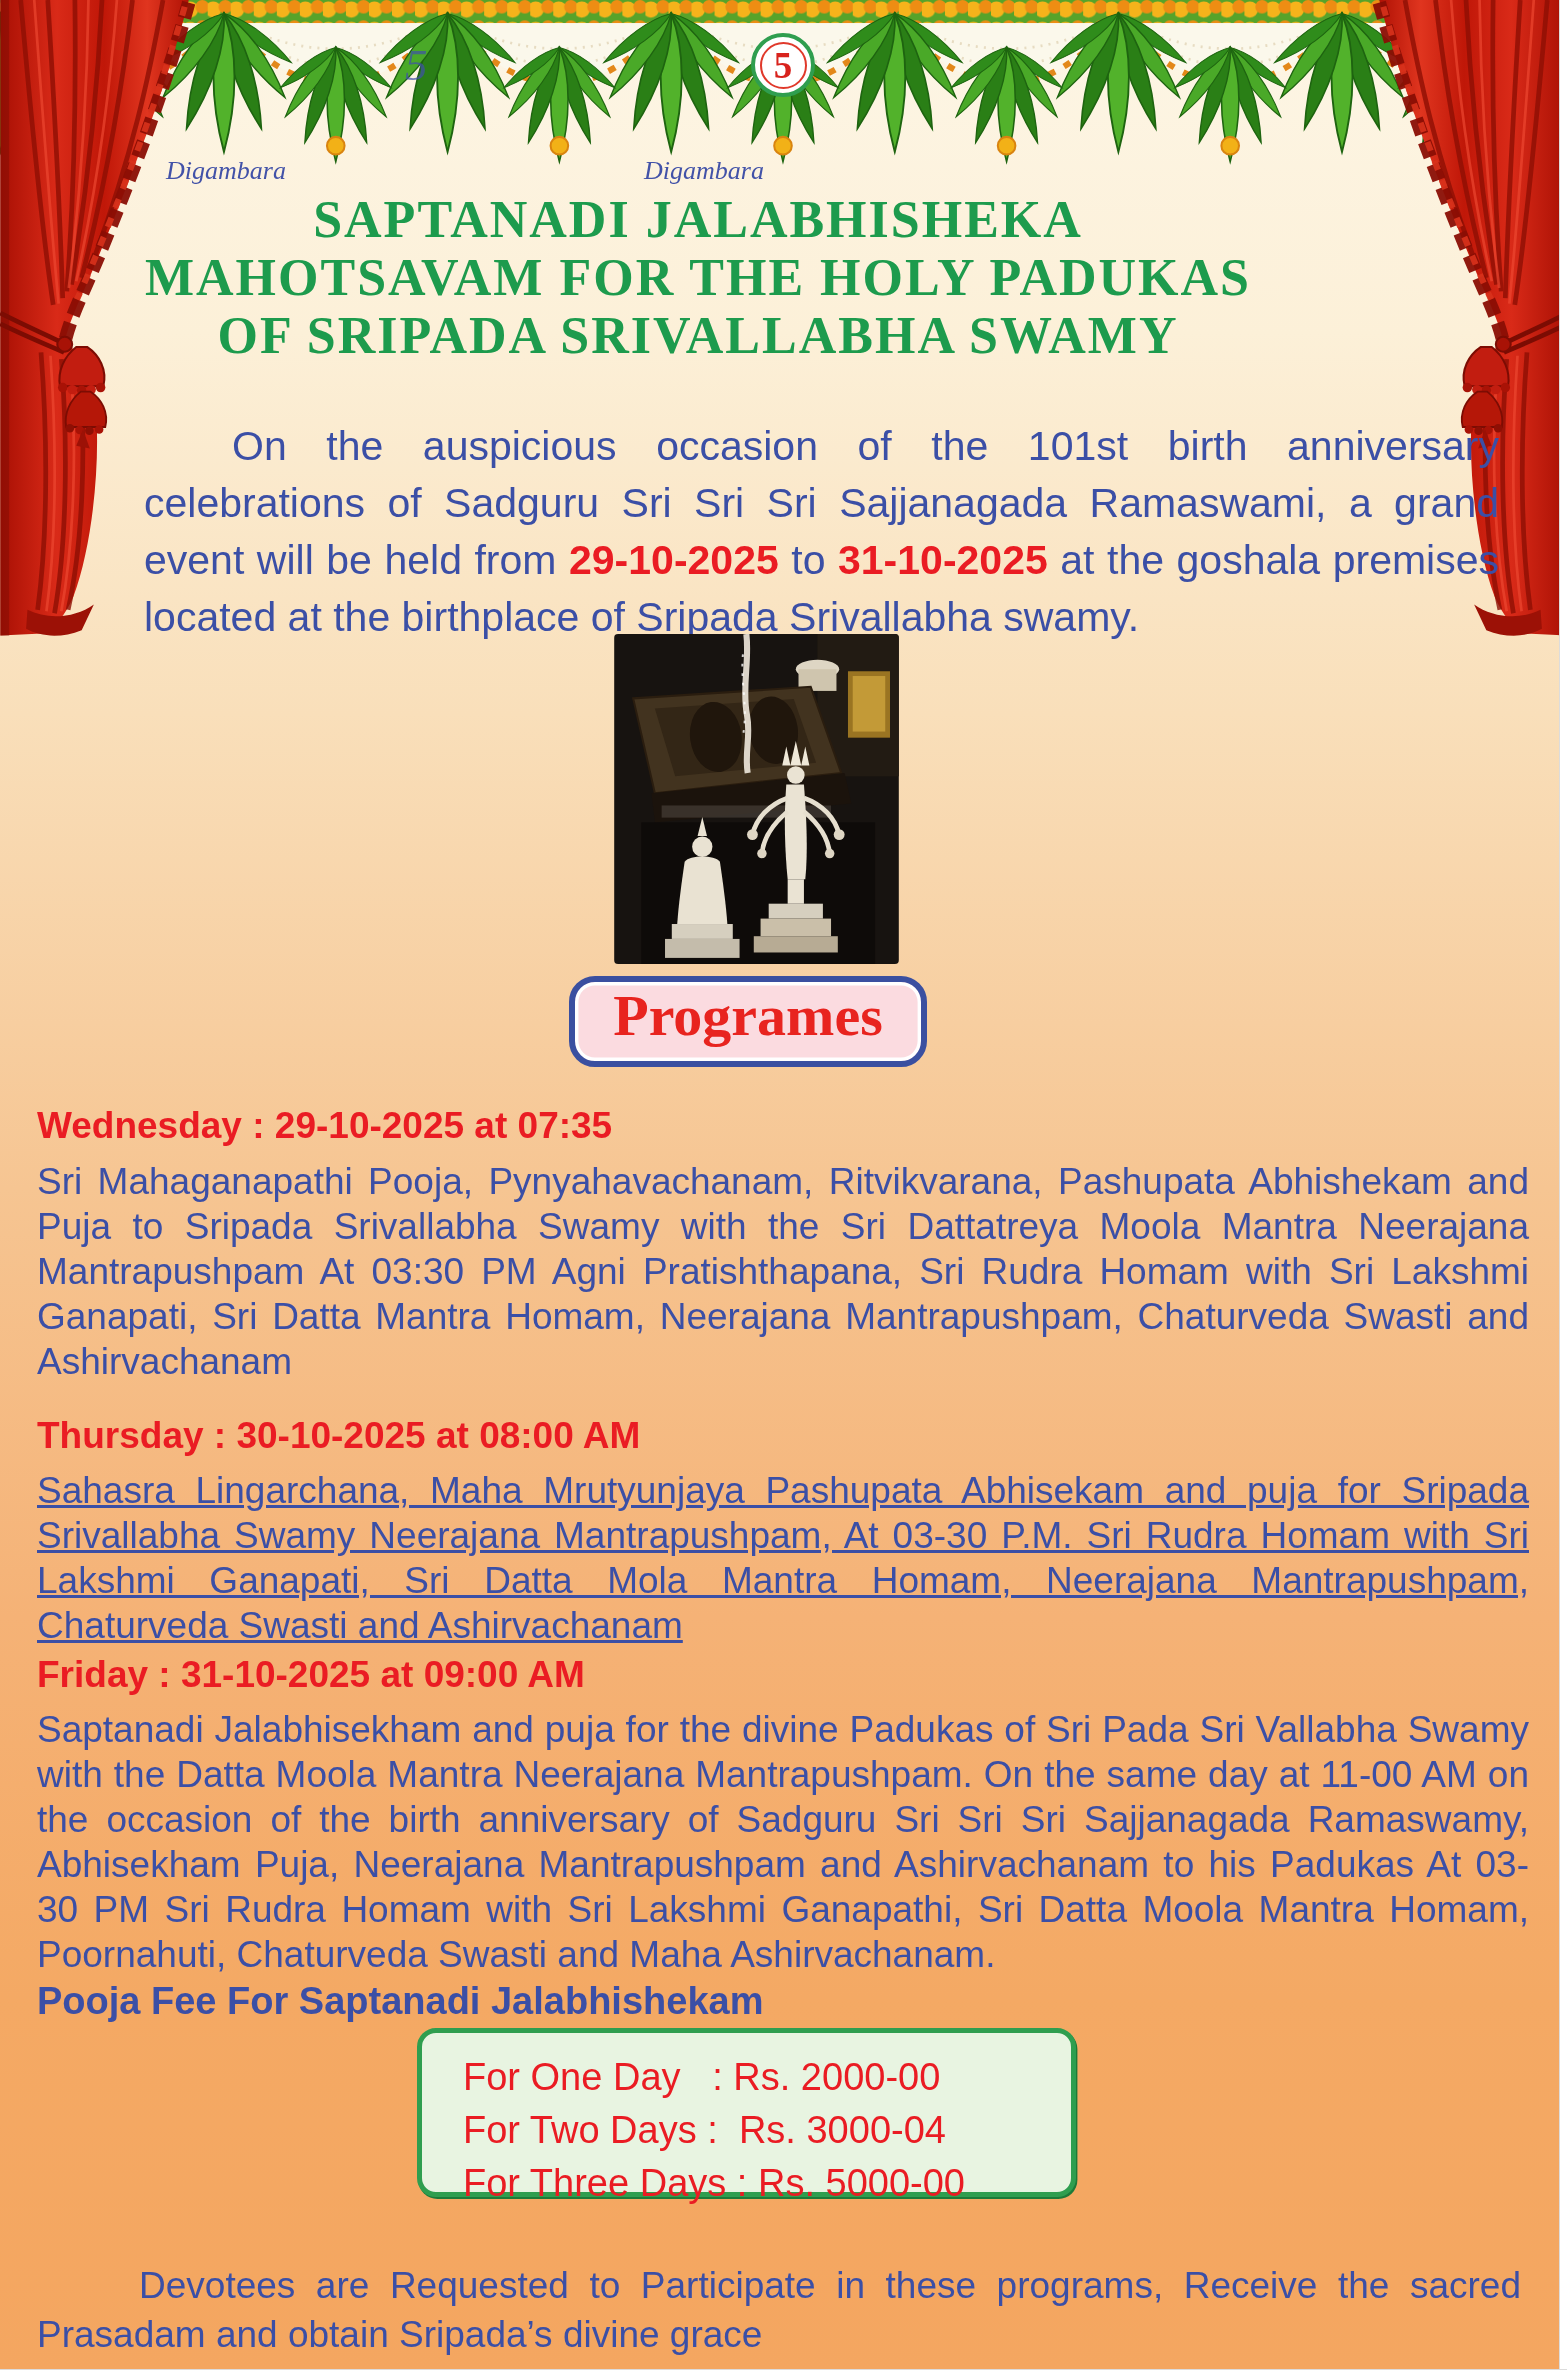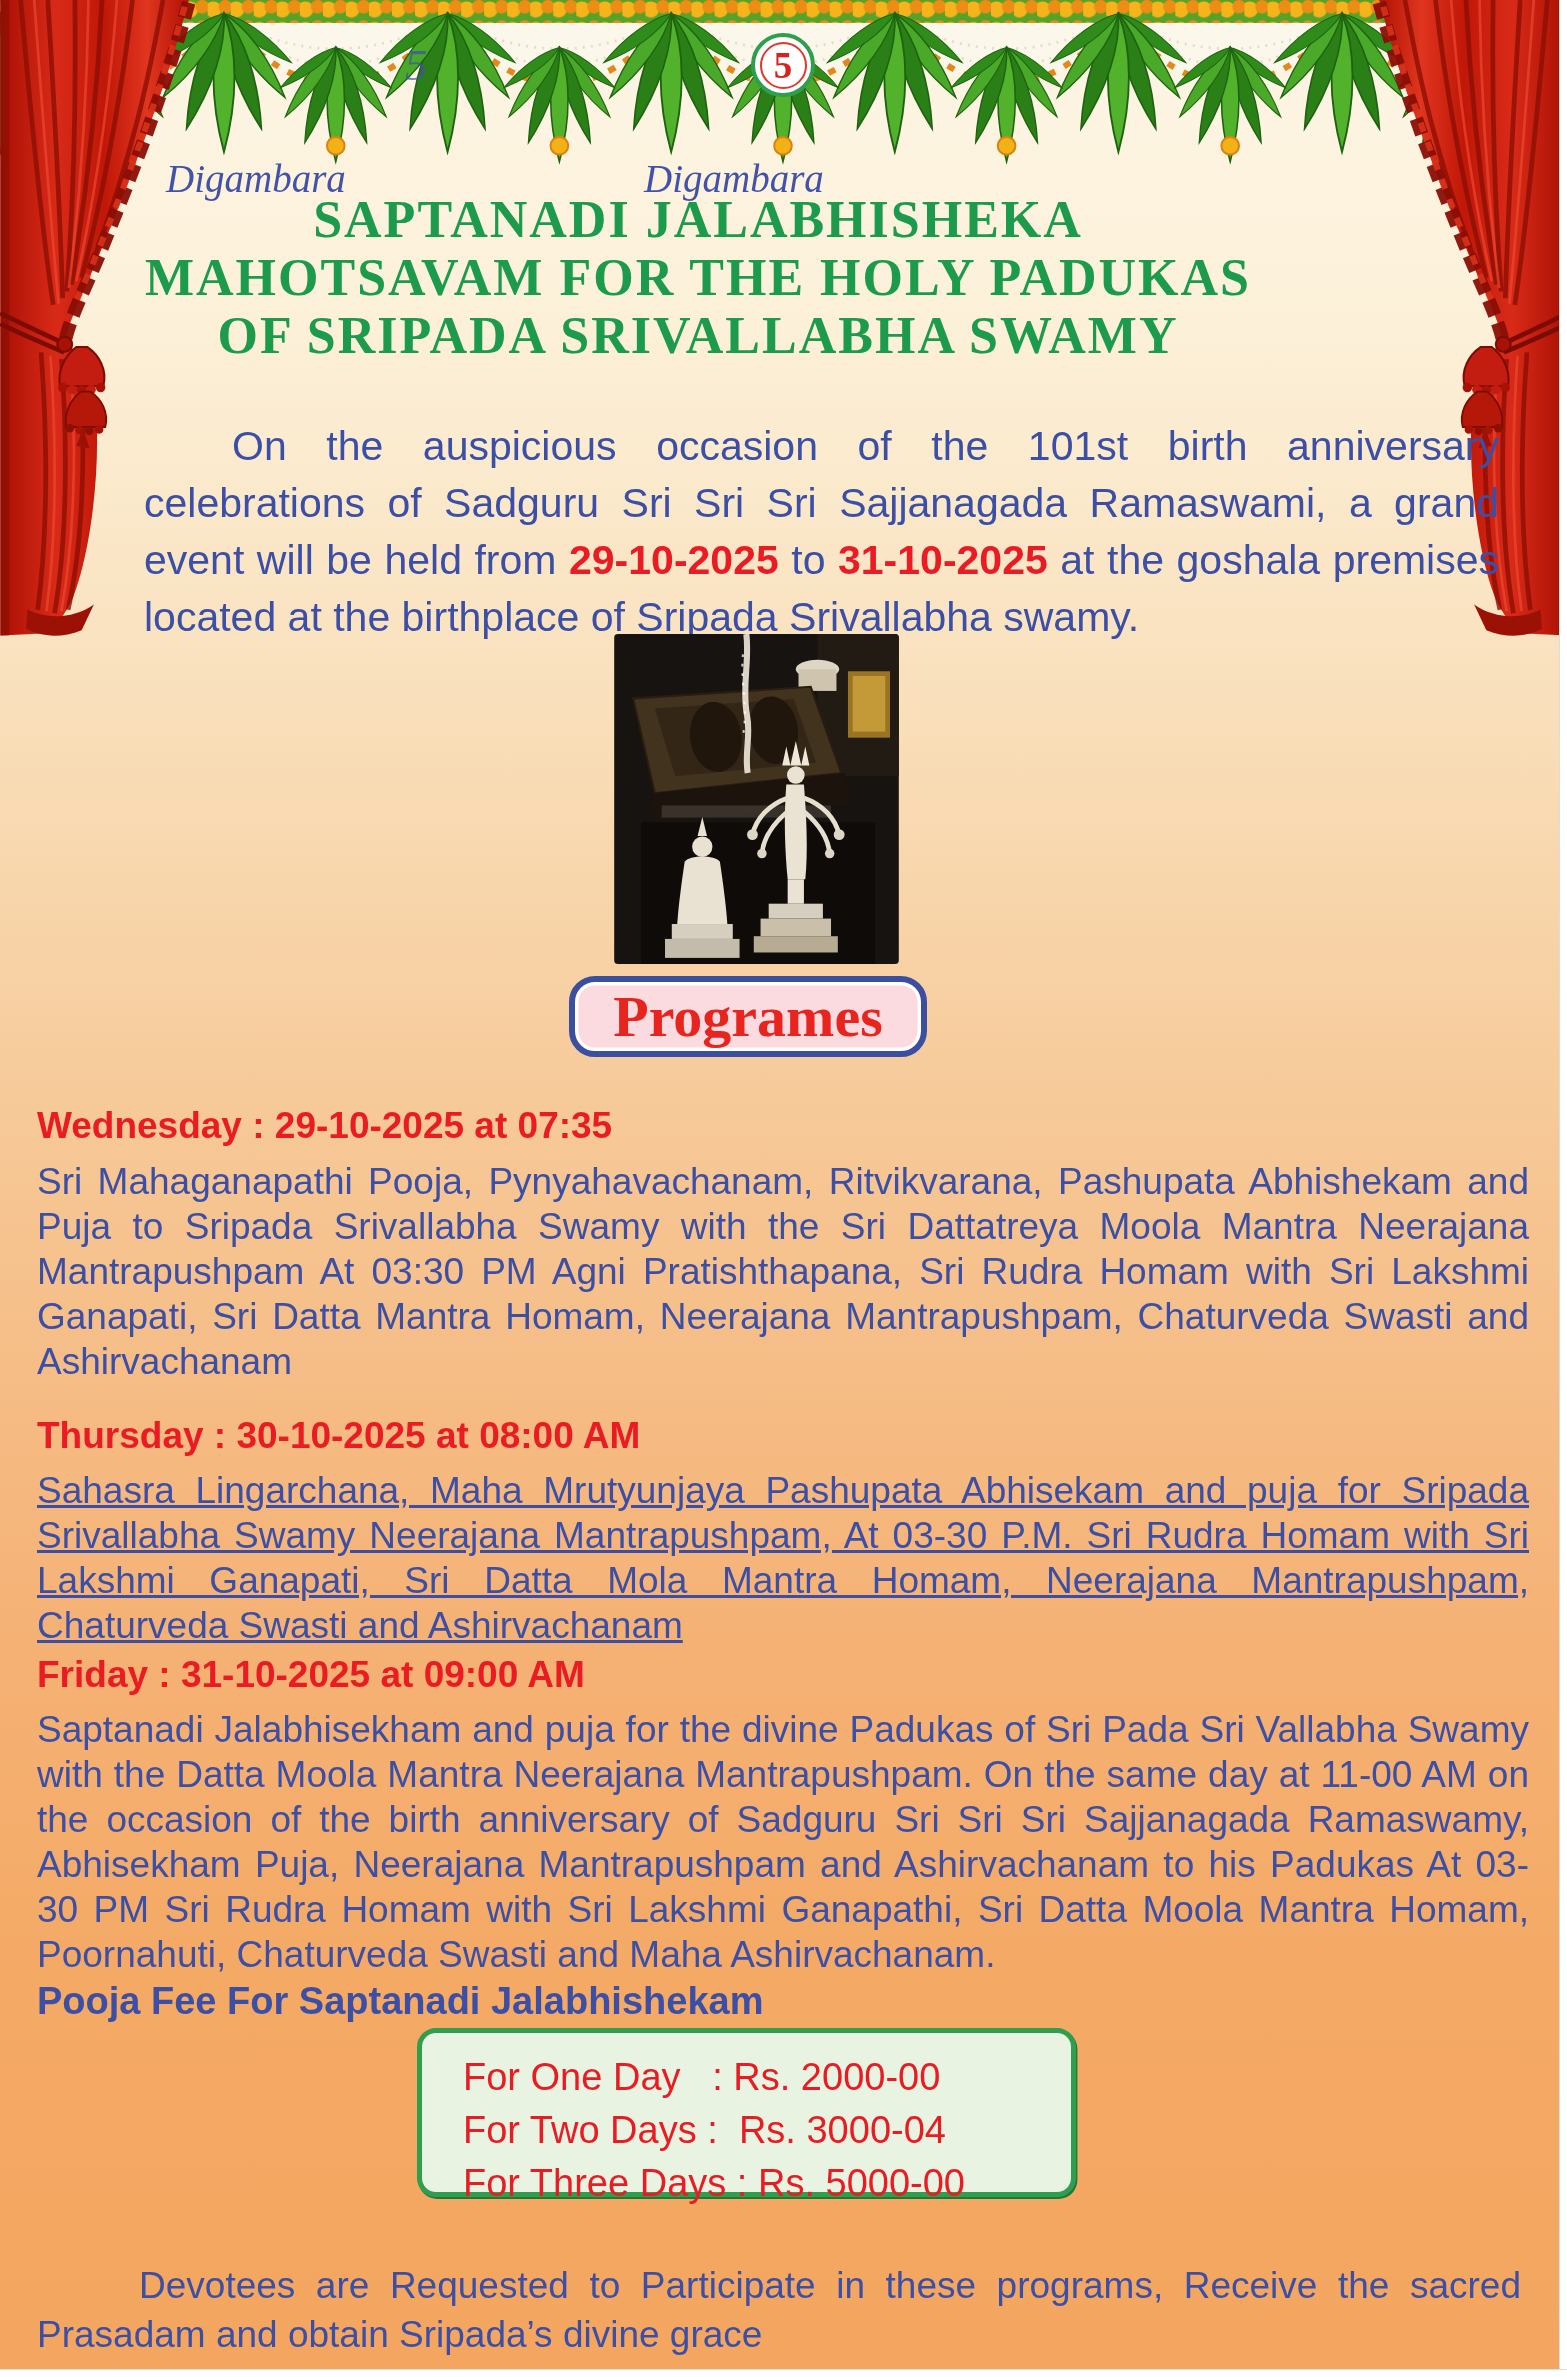--- a/index.html
+++ b/index.html
@@ -16,38 +16,38 @@
   }
   .badge-inner{
     width:47px;height:47px;border-radius:50%;border:2.7px solid #e0392b;box-sizing:border-box;
     display:flex;align-items:center;justify-content:center;
     font-family:"Liberation Serif", serif;font-weight:bold;font-size:37px;color:#d8231d;
   }
   .faint-num{
     position:absolute;left:405px;top:39px;font-family:"Liberation Serif", serif;
     font-style:italic;font-size:45px;color:#3f51a8;opacity:.7;
   }
-  .mantra{position:absolute;top:156px;font-family:"Liberation Serif", serif;font-style:italic;font-size:39px;color:#4252a8;}
+  .mantra{position:absolute;top:156px;font-family:"Liberation Serif", serif;font-style:italic;font-size:26px;color:#4252a8;}
   .mantra.m1{left:166px;} .mantra.m2{left:644px;} .mantra.m3{left:939px;}
   .title{
     position:absolute;left:0;top:191px;width:1396px;text-align:center;
     font-family:"Liberation Serif", serif;font-weight:bold;font-size:52px;line-height:58px;
     letter-spacing:2px;color:#1d9b4d;
   }
   .intro{
     position:absolute;left:144px;top:377px;width:1355px;
     font-size:41px;line-height:57px;color:#3b4fa6;text-align:justify;text-indent:88px;
   }
   .intro .date{color:#ea1c23;font-weight:bold;}
   .photo{position:absolute;left:614px;top:634px;width:285px;height:330px;border-radius:4.1px;overflow:hidden;}
   .programes{
-    position:absolute;left:569px;top:976px;width:358px;height:81px;border-radius:26px;
+    position:absolute;left:569px;top:976px;width:358px;height:91px;border-radius:26px;
     background:#fbdbe0;border:6.1px solid #3a4fa0;box-sizing:border-box;
     box-shadow:inset 0 0 0 3.4px #ffffff;
-    display:flex;align-items:center;justify-content:center;
+    display:flex;align-items:flex-start;justify-content:center;
     font-family:"Liberation Serif", serif;font-weight:bold;font-size:58px;color:#e8241f;
   }
   .sec{position:absolute;left:37px;width:1492px;}
   .sec-h{font-weight:bold;font-size:37px;color:#ea1c23;}
   .sec-p{font-size:37px;line-height:45px;color:#3b4fa6;text-align:justify;}
   .h-wed{top:1105px;} .p-wed{top:1159px;}
   .h-thu{top:1415px;} .p-thu{top:1468px;text-decoration:underline;}
   .h-fri{top:1654px;} .p-fri{top:1707px;}
   .fee-h{position:absolute;left:37px;top:1980px;font-weight:bold;font-size:38px;color:#3b4fa6;}
   .fee-box{

